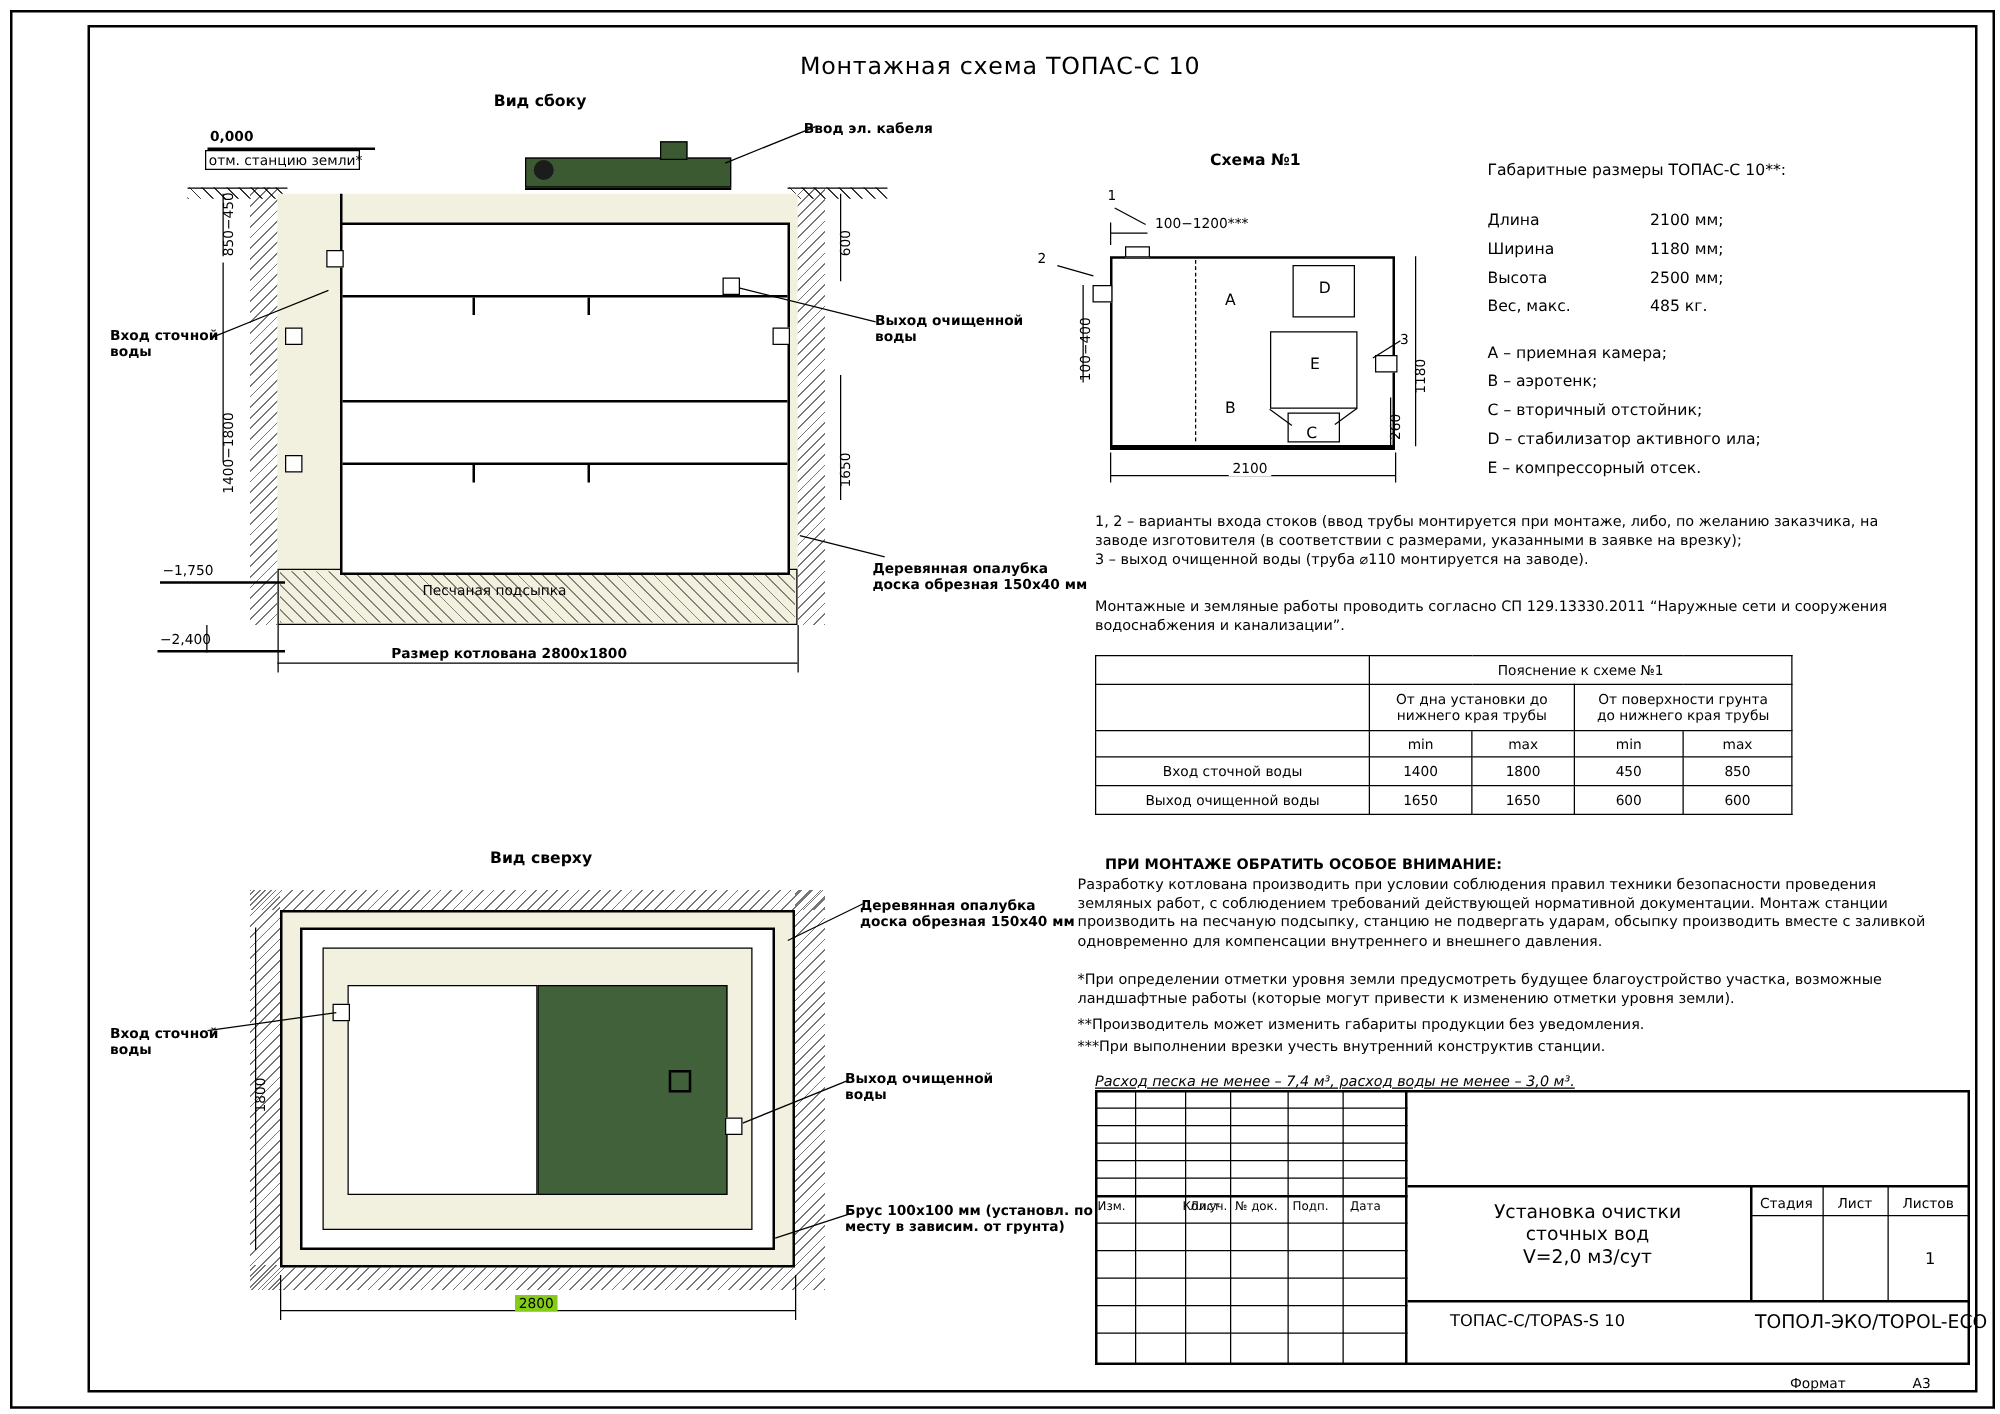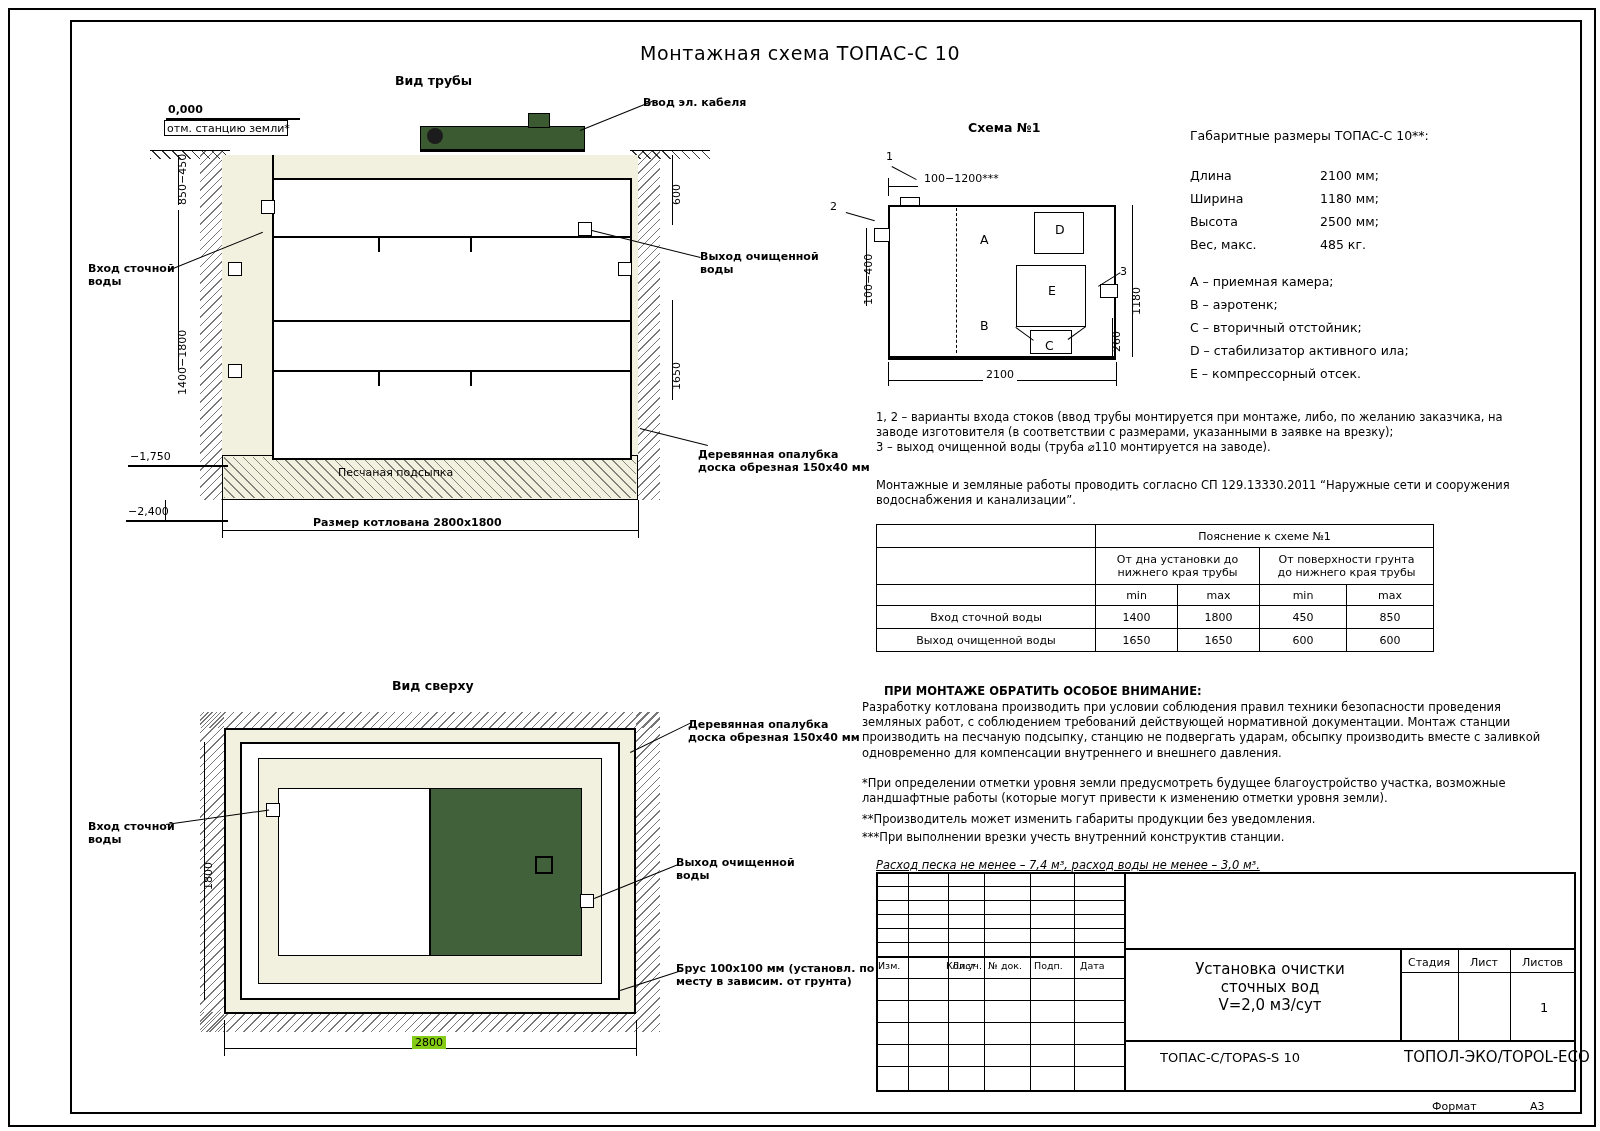--- a/index.html
+++ b/index.html
@@ -30,21 +30,21 @@
 </style>
 </head>
 <body>
 
 <div id="sheet">
   <div class="frame"></div>
   <div class="inner-frame"></div>
 
   <div class="t ttl" style="left:640px;top:42px;">Монтажная схема ТОПАС-С 10</div>
 
-  <div class="t lbl-b" style="left:395px;top:73px;">Вид трубы</div>
+  <div class="t lbl-b" style="left:395px;top:73px;">Вид сбоку</div>
 
   <div class="box soil" style="left:200px;top:150px;width:22px;height:350px;border:0;"></div>
   <div class="box soil" style="left:638px;top:150px;width:22px;height:350px;border:0;"></div>
 
   <div class="ln hline" style="left:150px;top:150px;width:80px;"></div>
   <div class="ln hline" style="left:630px;top:150px;width:80px;"></div>
   <div class="box hatch" style="left:150px;top:150px;width:80px;height:9px;border:0;opacity:.8;"></div>
   <div class="box hatch" style="left:630px;top:150px;width:80px;height:9px;border:0;opacity:.8;"></div>
 
   <div class="box sand" style="left:222px;top:155px;width:416px;height:345px;border:0;"></div>

